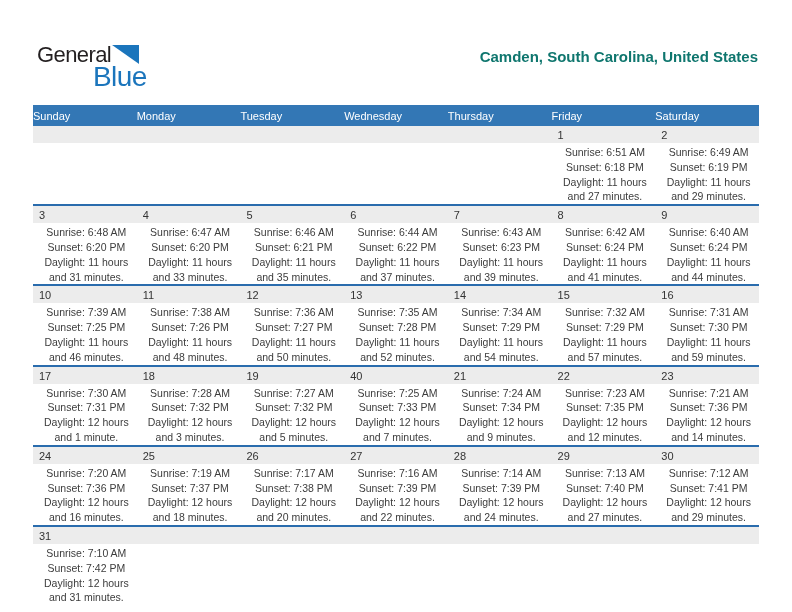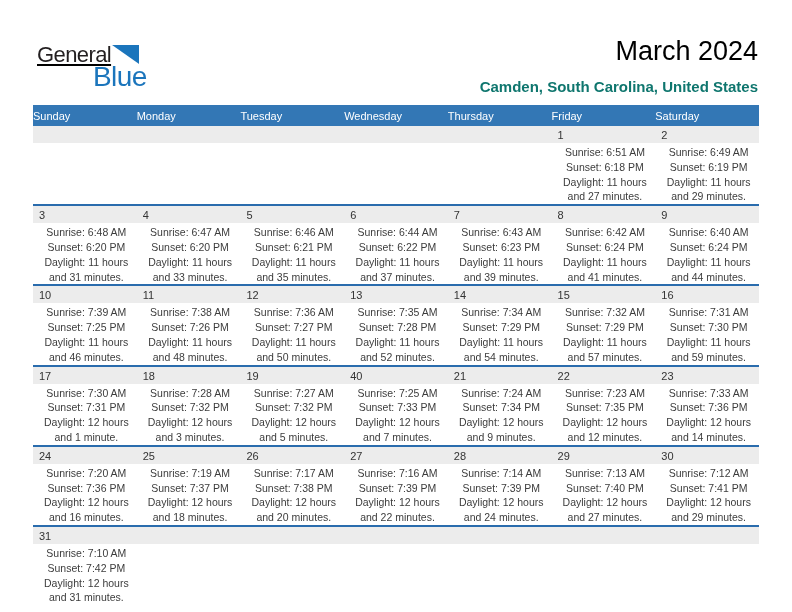--- a/index.html
+++ b/index.html
@@ -2,21 +2,21 @@
 <html><head>
 <meta charset="utf-8">
 <style>
   * { margin:0; padding:0; box-sizing:border-box; }
   html,body { width:792px; height:612px; background:#ffffff; overflow:hidden;
               font-family:"Liberation Sans", sans-serif; }
   .page { position:relative; width:792px; height:612px; background:#fff; }
 
   
   .logo { position:absolute; left:37px; top:42px; }
-  .logo-line1 { display:flex; align-items:flex-start;text-decoration:underline; }
+  .logo-line1 { display:flex; align-items:flex-start; }
   .logo-general { font-size:22px; color:#231f20; letter-spacing:-0.6px; }
   .logo-triangle { width:27px; height:19px; background:#1b75bc; margin-left:1px; margin-top:3px;
                    clip-path:polygon(0 0,100% 0,100% 100%); }
   .logo-blue { font-size:28px; color:#1b75bc; letter-spacing:-0.6px; margin-top:-7px; margin-left:56px; }
 
   .title-block { position:absolute; right:34px; top:36px; text-align:right; }
   .cal-title { font-size:27px; font-weight:400; color:#000; line-height:30px; }
   .cal-location { font-size:15px; font-weight:700; color:#0f766e; margin-top:12px; }
 
   
@@ -40,21 +40,20 @@
 
   <div class="logo">
     <div class="logo-line1">
       <span class="logo-general">General</span>
       <span class="logo-triangle"></span>
     </div>
     <div class="logo-blue">Blue</div>
   </div>
 
   <div class="title-block">
-    <div class="cal-title">March 2024</div>
     <div class="cal-location">Camden, South Carolina, United States</div>
   </div>
 
   <div class="calendar">
     <div class="weekday-header">
       <div class="weekday">Sunday</div>
       <div class="weekday">Monday</div>
       <div class="weekday">Tuesday</div>
       <div class="weekday">Wednesday</div>
       <div class="weekday">Thursday</div>
@@ -283,21 +282,21 @@
             <div class="day-details">
               <div>Sunrise: 7:23 AM</div>
               <div>Sunset: 7:35 PM</div>
               <div>Daylight: 12 hours</div>
               <div>and 12 minutes.</div>
             </div>
           </div>
           <div class="day-cell">
             <div class="day-number">23</div>
             <div class="day-details">
-              <div>Sunrise: 7:33 AM</div>
+              <div>Sunrise: 7:21 AM</div>
               <div>Sunset: 7:36 PM</div>
               <div>Daylight: 12 hours</div>
               <div>and 14 minutes.</div>
             </div>
           </div>
         </div>
         <div class="week-row with-line">
           <div class="day-cell">
             <div class="day-number">24</div>
             <div class="day-details">

